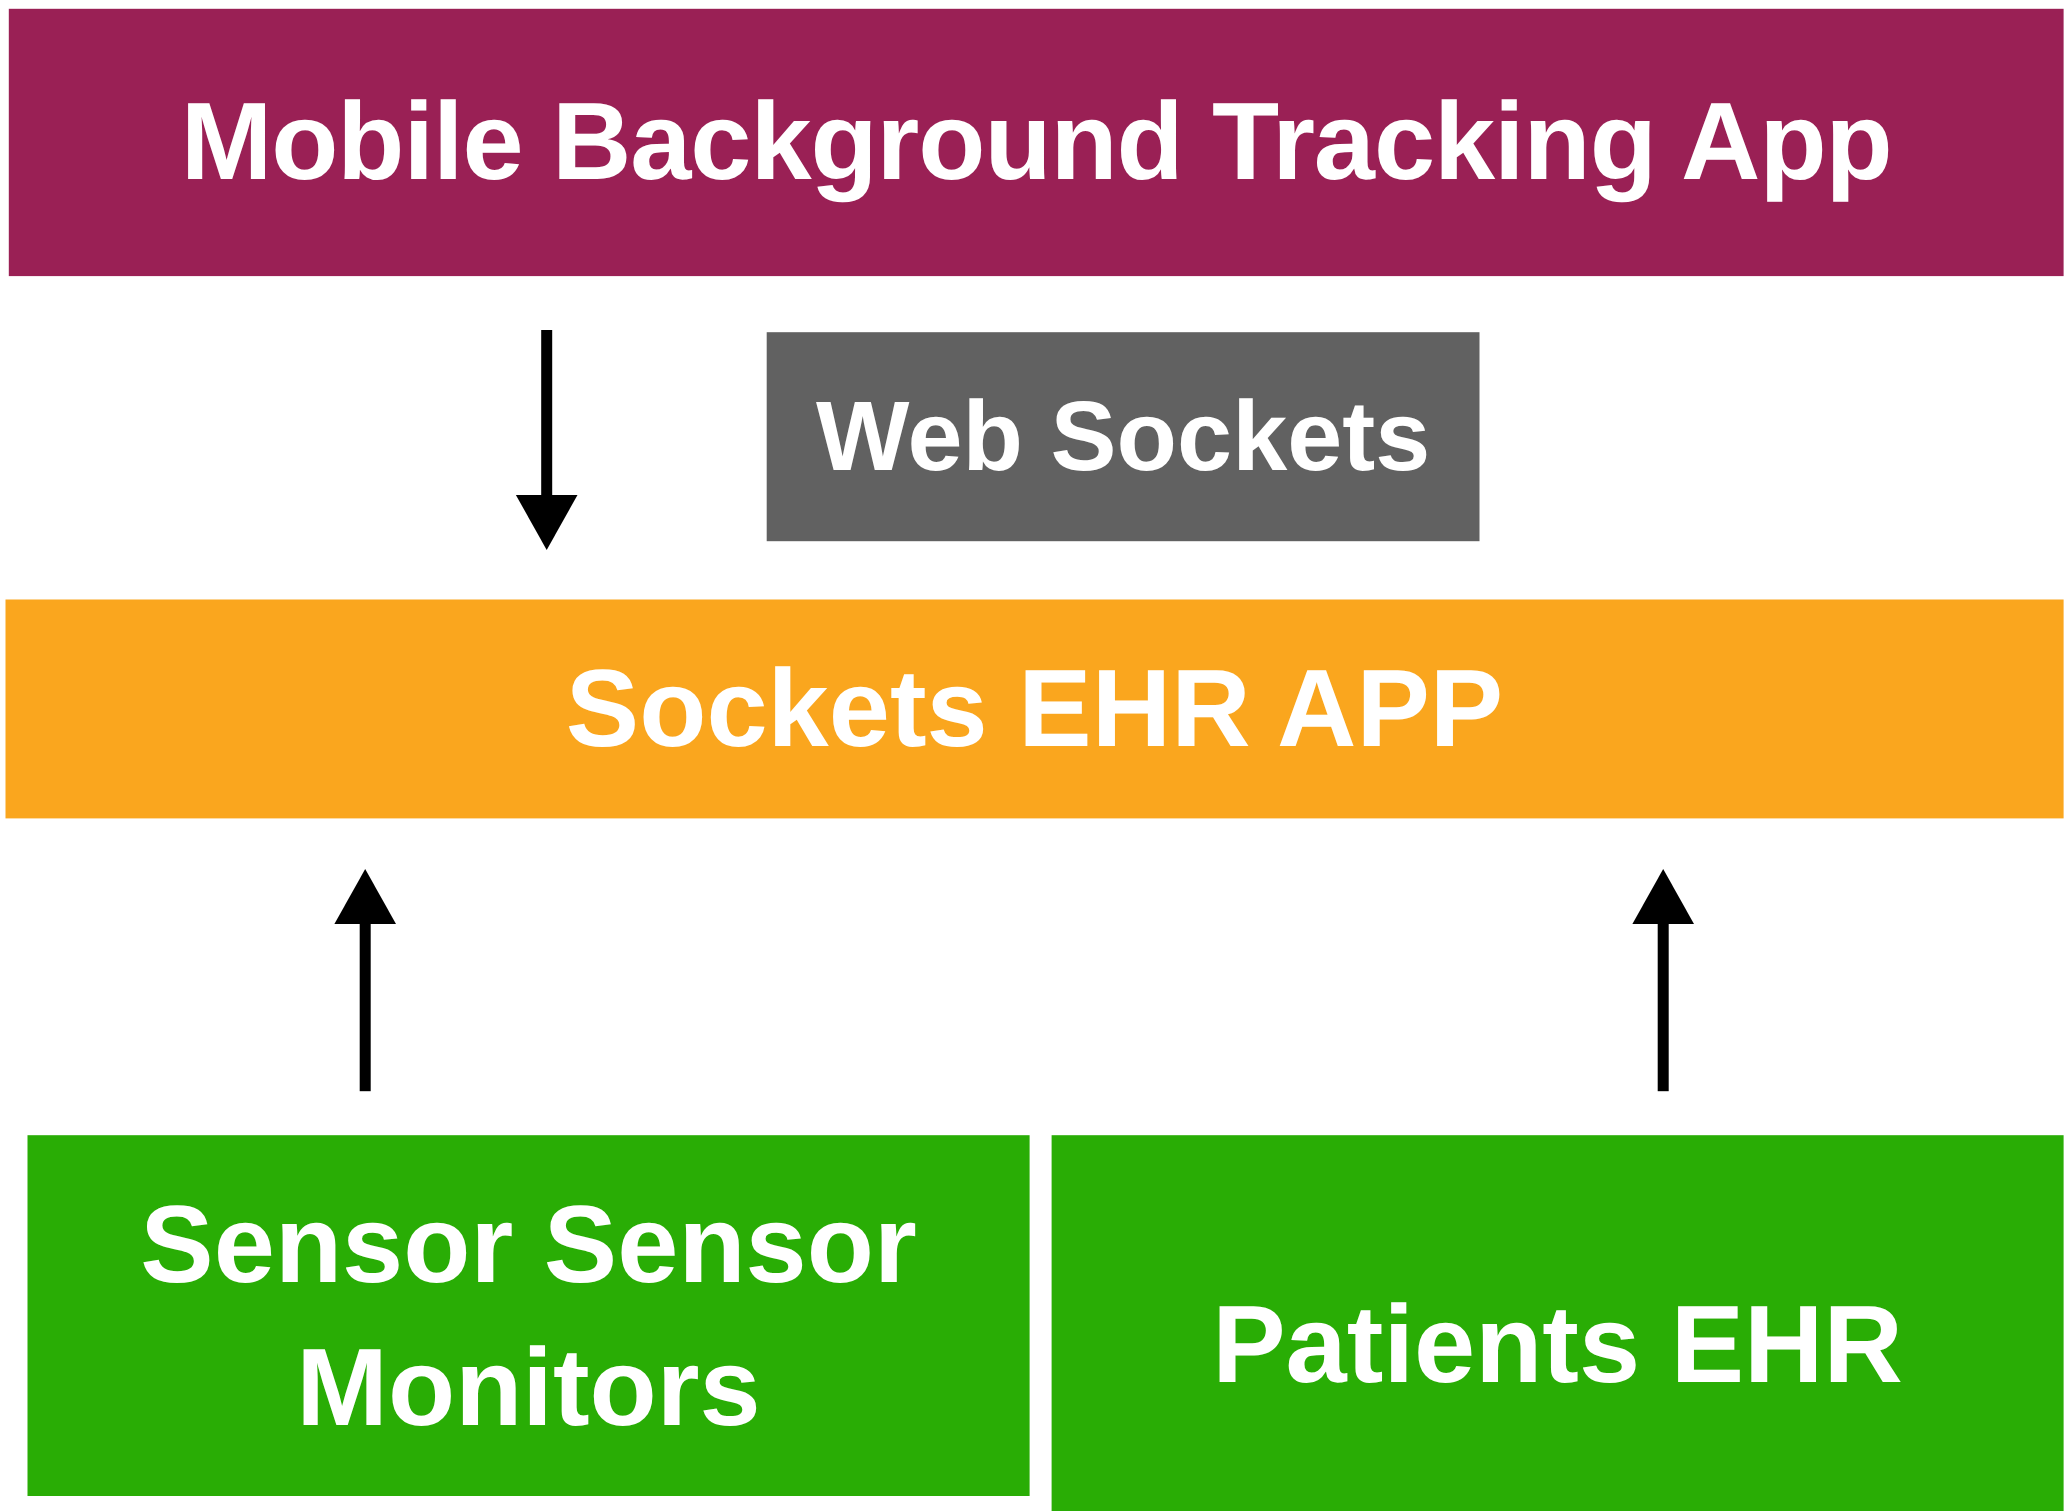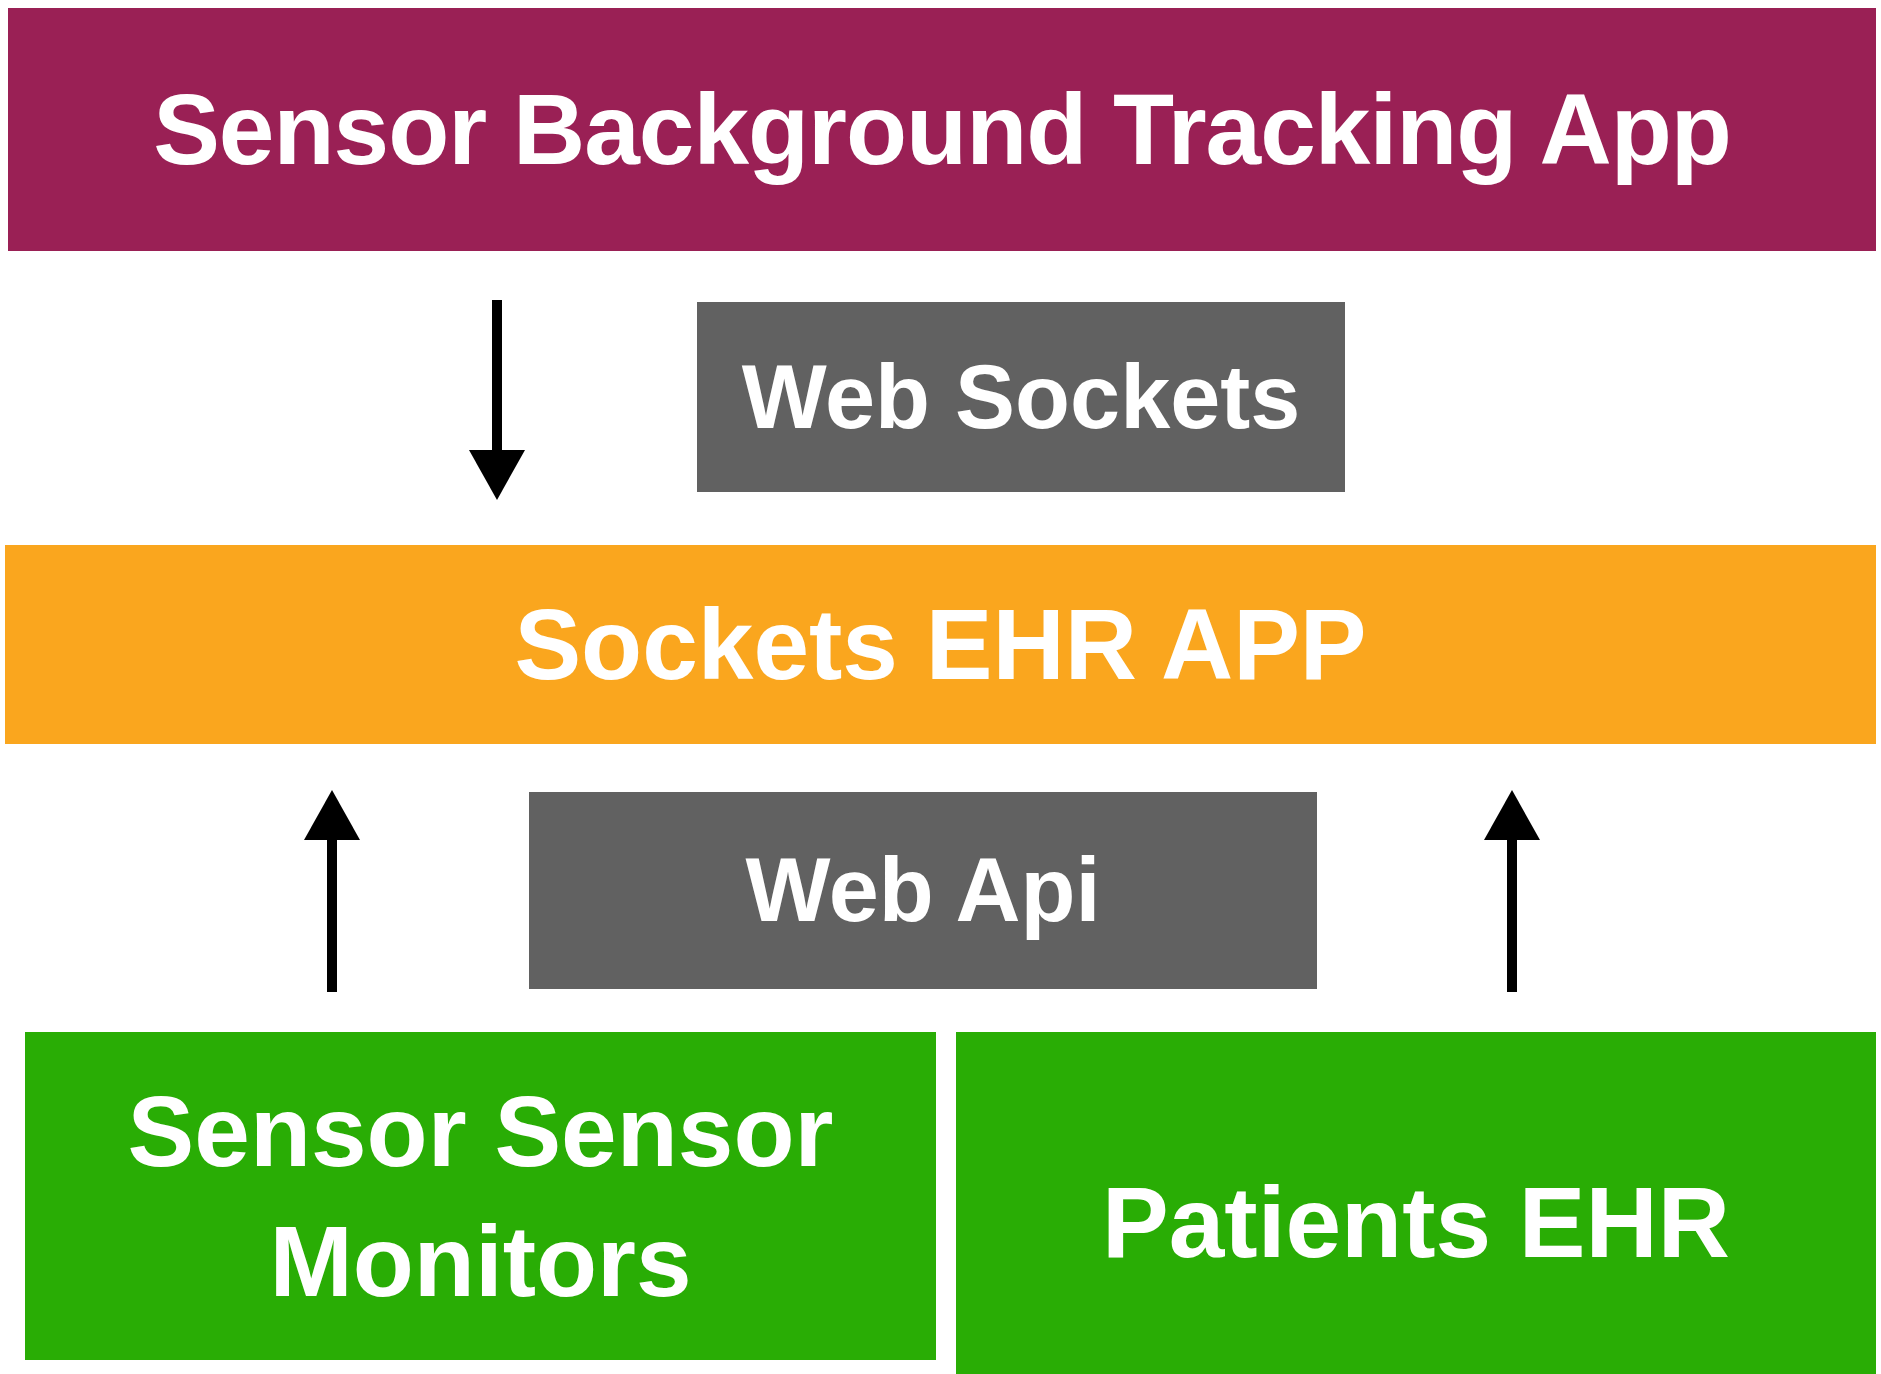--- a/index.html
+++ b/index.html
@@ -82,44 +82,41 @@
   #arrow-up-left .arrow-shaft { height: 152px; }
   #arrow-up-right  { left: 1484px; top: 790px; height: 202px; }
   #arrow-up-right .arrow-shaft { height: 152px; }
 </style>
 </head>
 <body>
 
 <div class="canvas" style="background-color: rgb(255, 255, 255);">
 
   <div class="node" id="node-tracking-app" style="background-color: rgb(154, 32, 85);">
-    <span class="node-label">Sensor Background Tracking App</span>
+    <span class="node-label">Mobile Background Tracking App</span>
   </div>
 
   <div class="arrow" id="arrow-down" style="color: rgb(0, 0, 0);">
     <div class="arrow-shaft"></div>
     <div class="arrow-head-down"></div>
   </div>
 
   <div class="node" id="node-web-sockets" style="background-color: rgb(97, 97, 97);">
     <span class="node-label">Web Sockets</span>
   </div>
 
   <div class="node" id="node-mobile-ehr-app" style="background-color: rgb(250, 166, 30);">
     <span class="node-label">Sockets EHR APP</span>
   </div>
 
   <div class="arrow" id="arrow-up-left" style="color: rgb(0, 0, 0);">
     <div class="arrow-head-up"></div>
     <div class="arrow-shaft"></div>
   </div>
 
-  <div class="node" id="node-web-api" style="background-color: rgb(97, 97, 97);">
-    <span class="node-label">Web Api</span>
-  </div>
 
   <div class="arrow" id="arrow-up-right" style="color: rgb(0, 0, 0);">
     <div class="arrow-head-up"></div>
     <div class="arrow-shaft"></div>
   </div>
 
   <div class="node" id="node-vital-sensor-monitors" style="background-color: rgb(41, 173, 5);">
     <span class="node-label">Sensor Sensor Monitors</span>
   </div>
 

